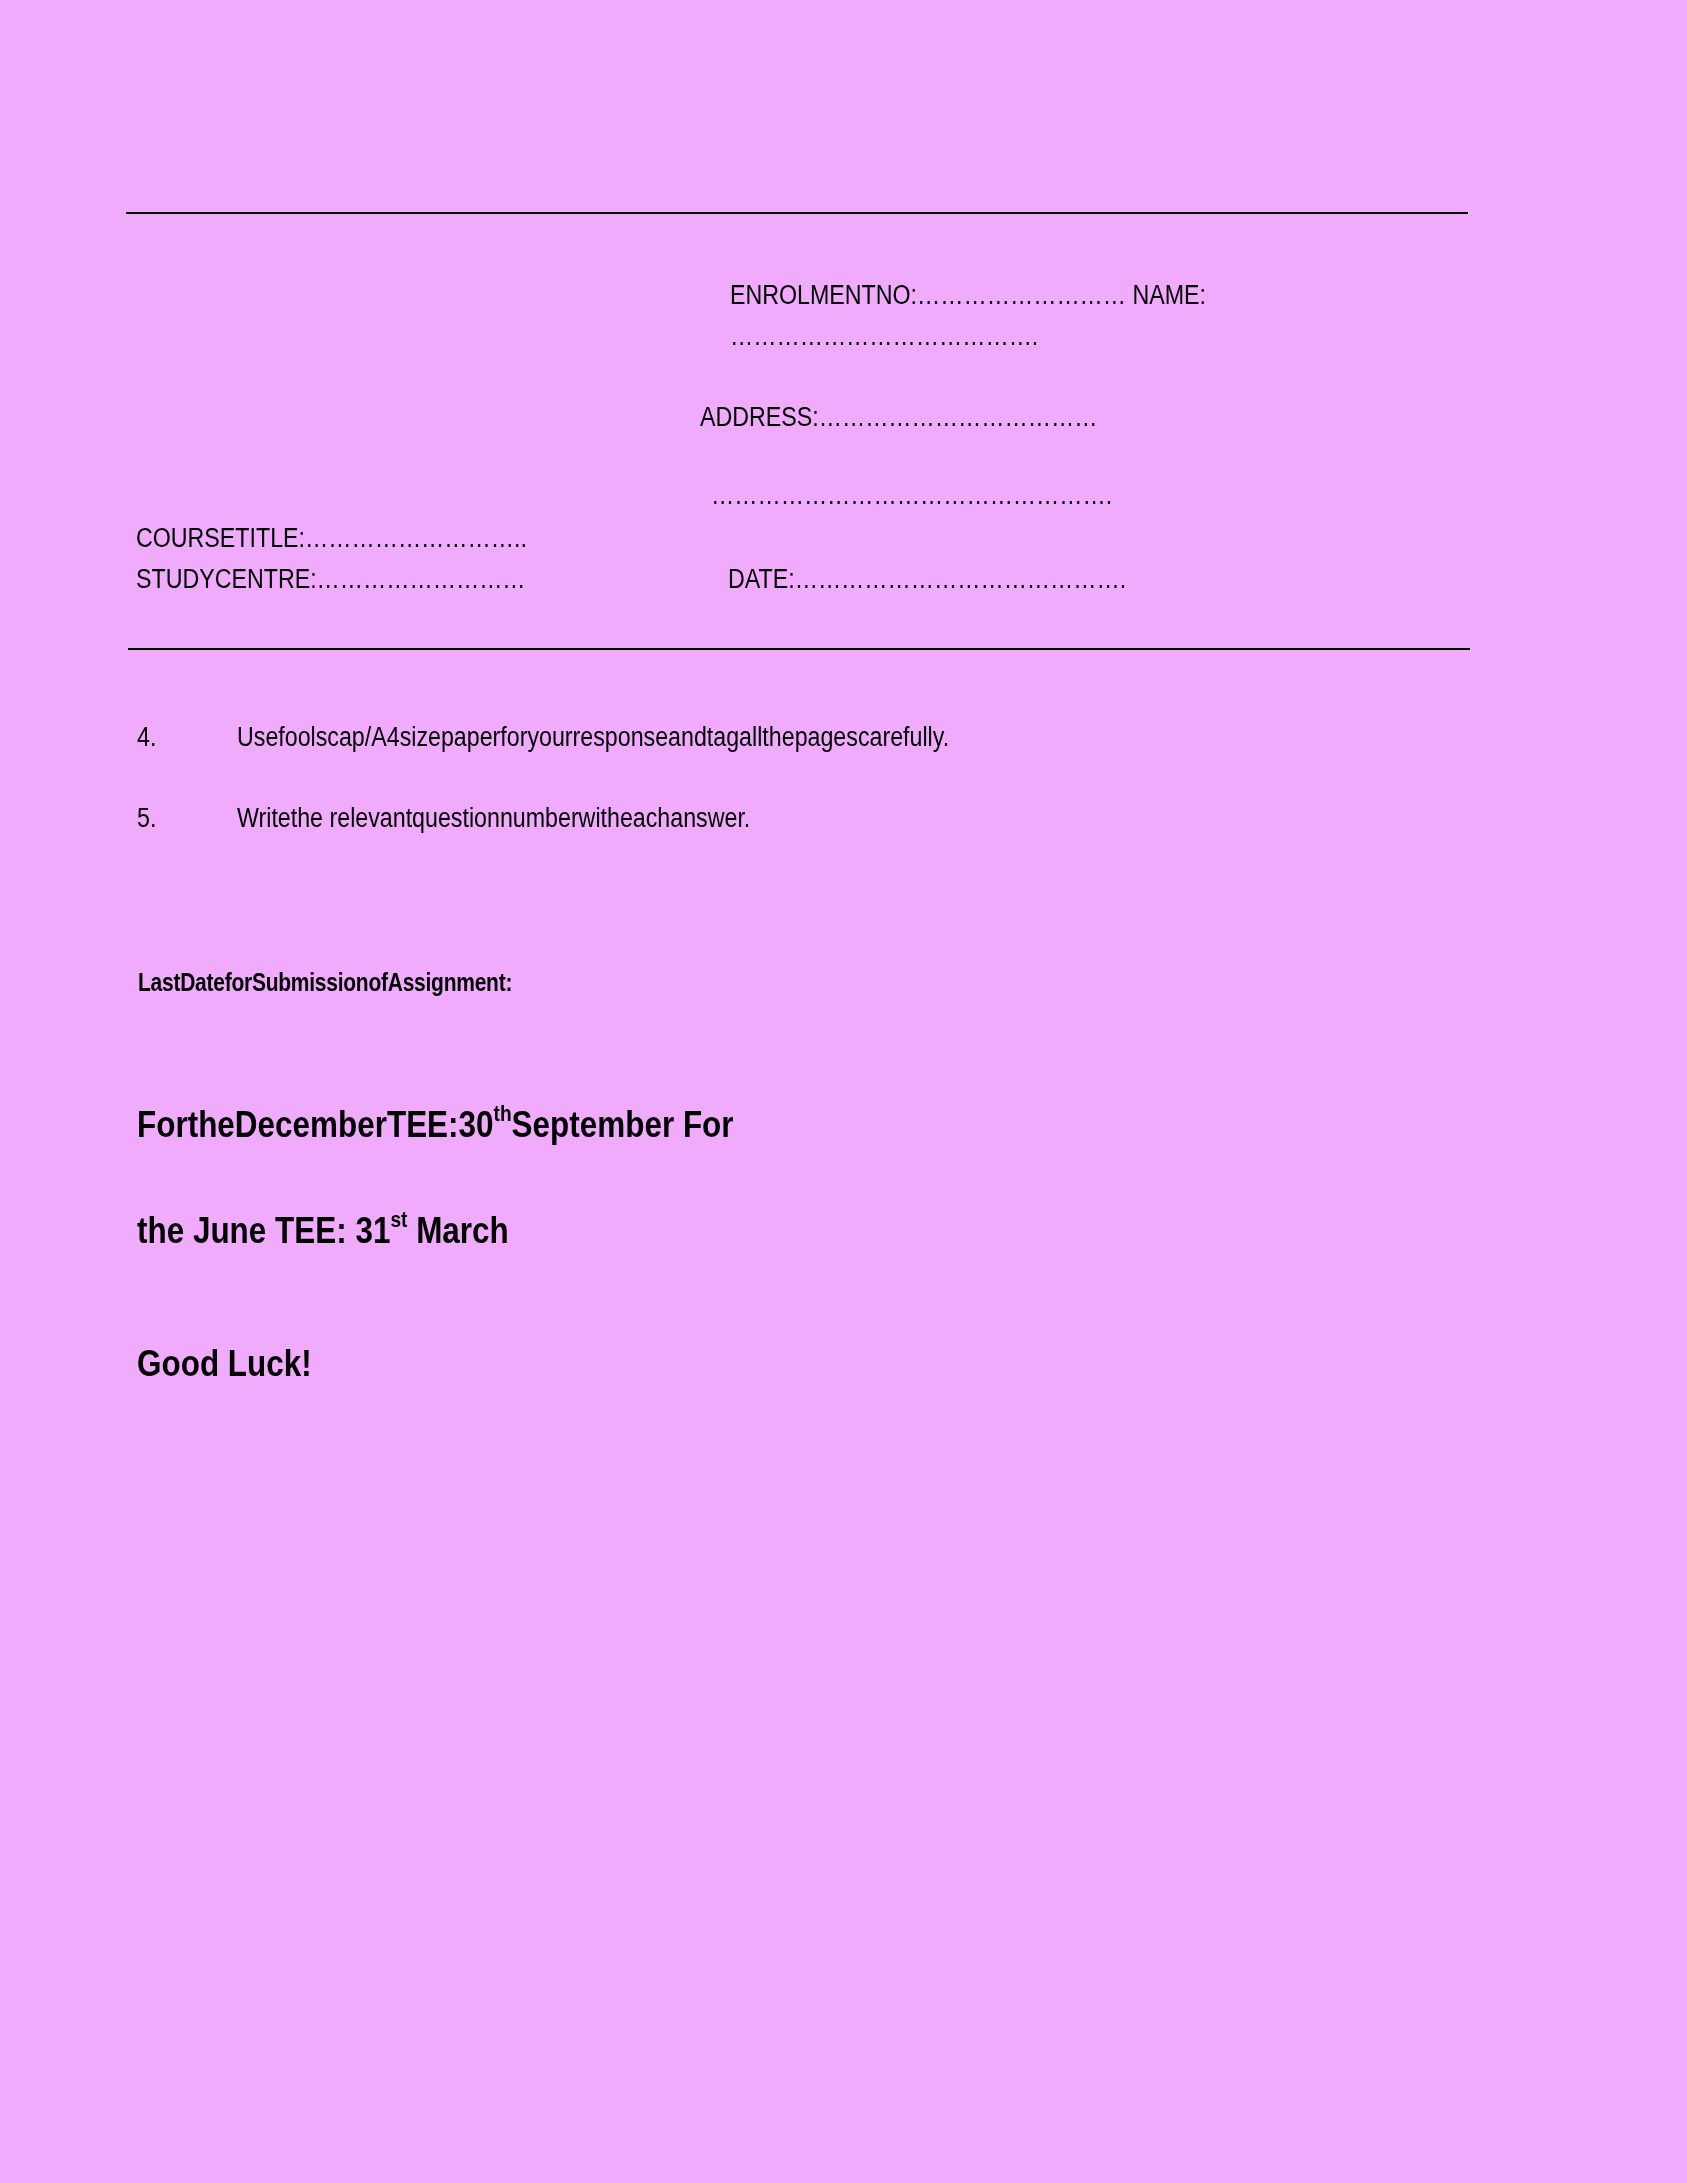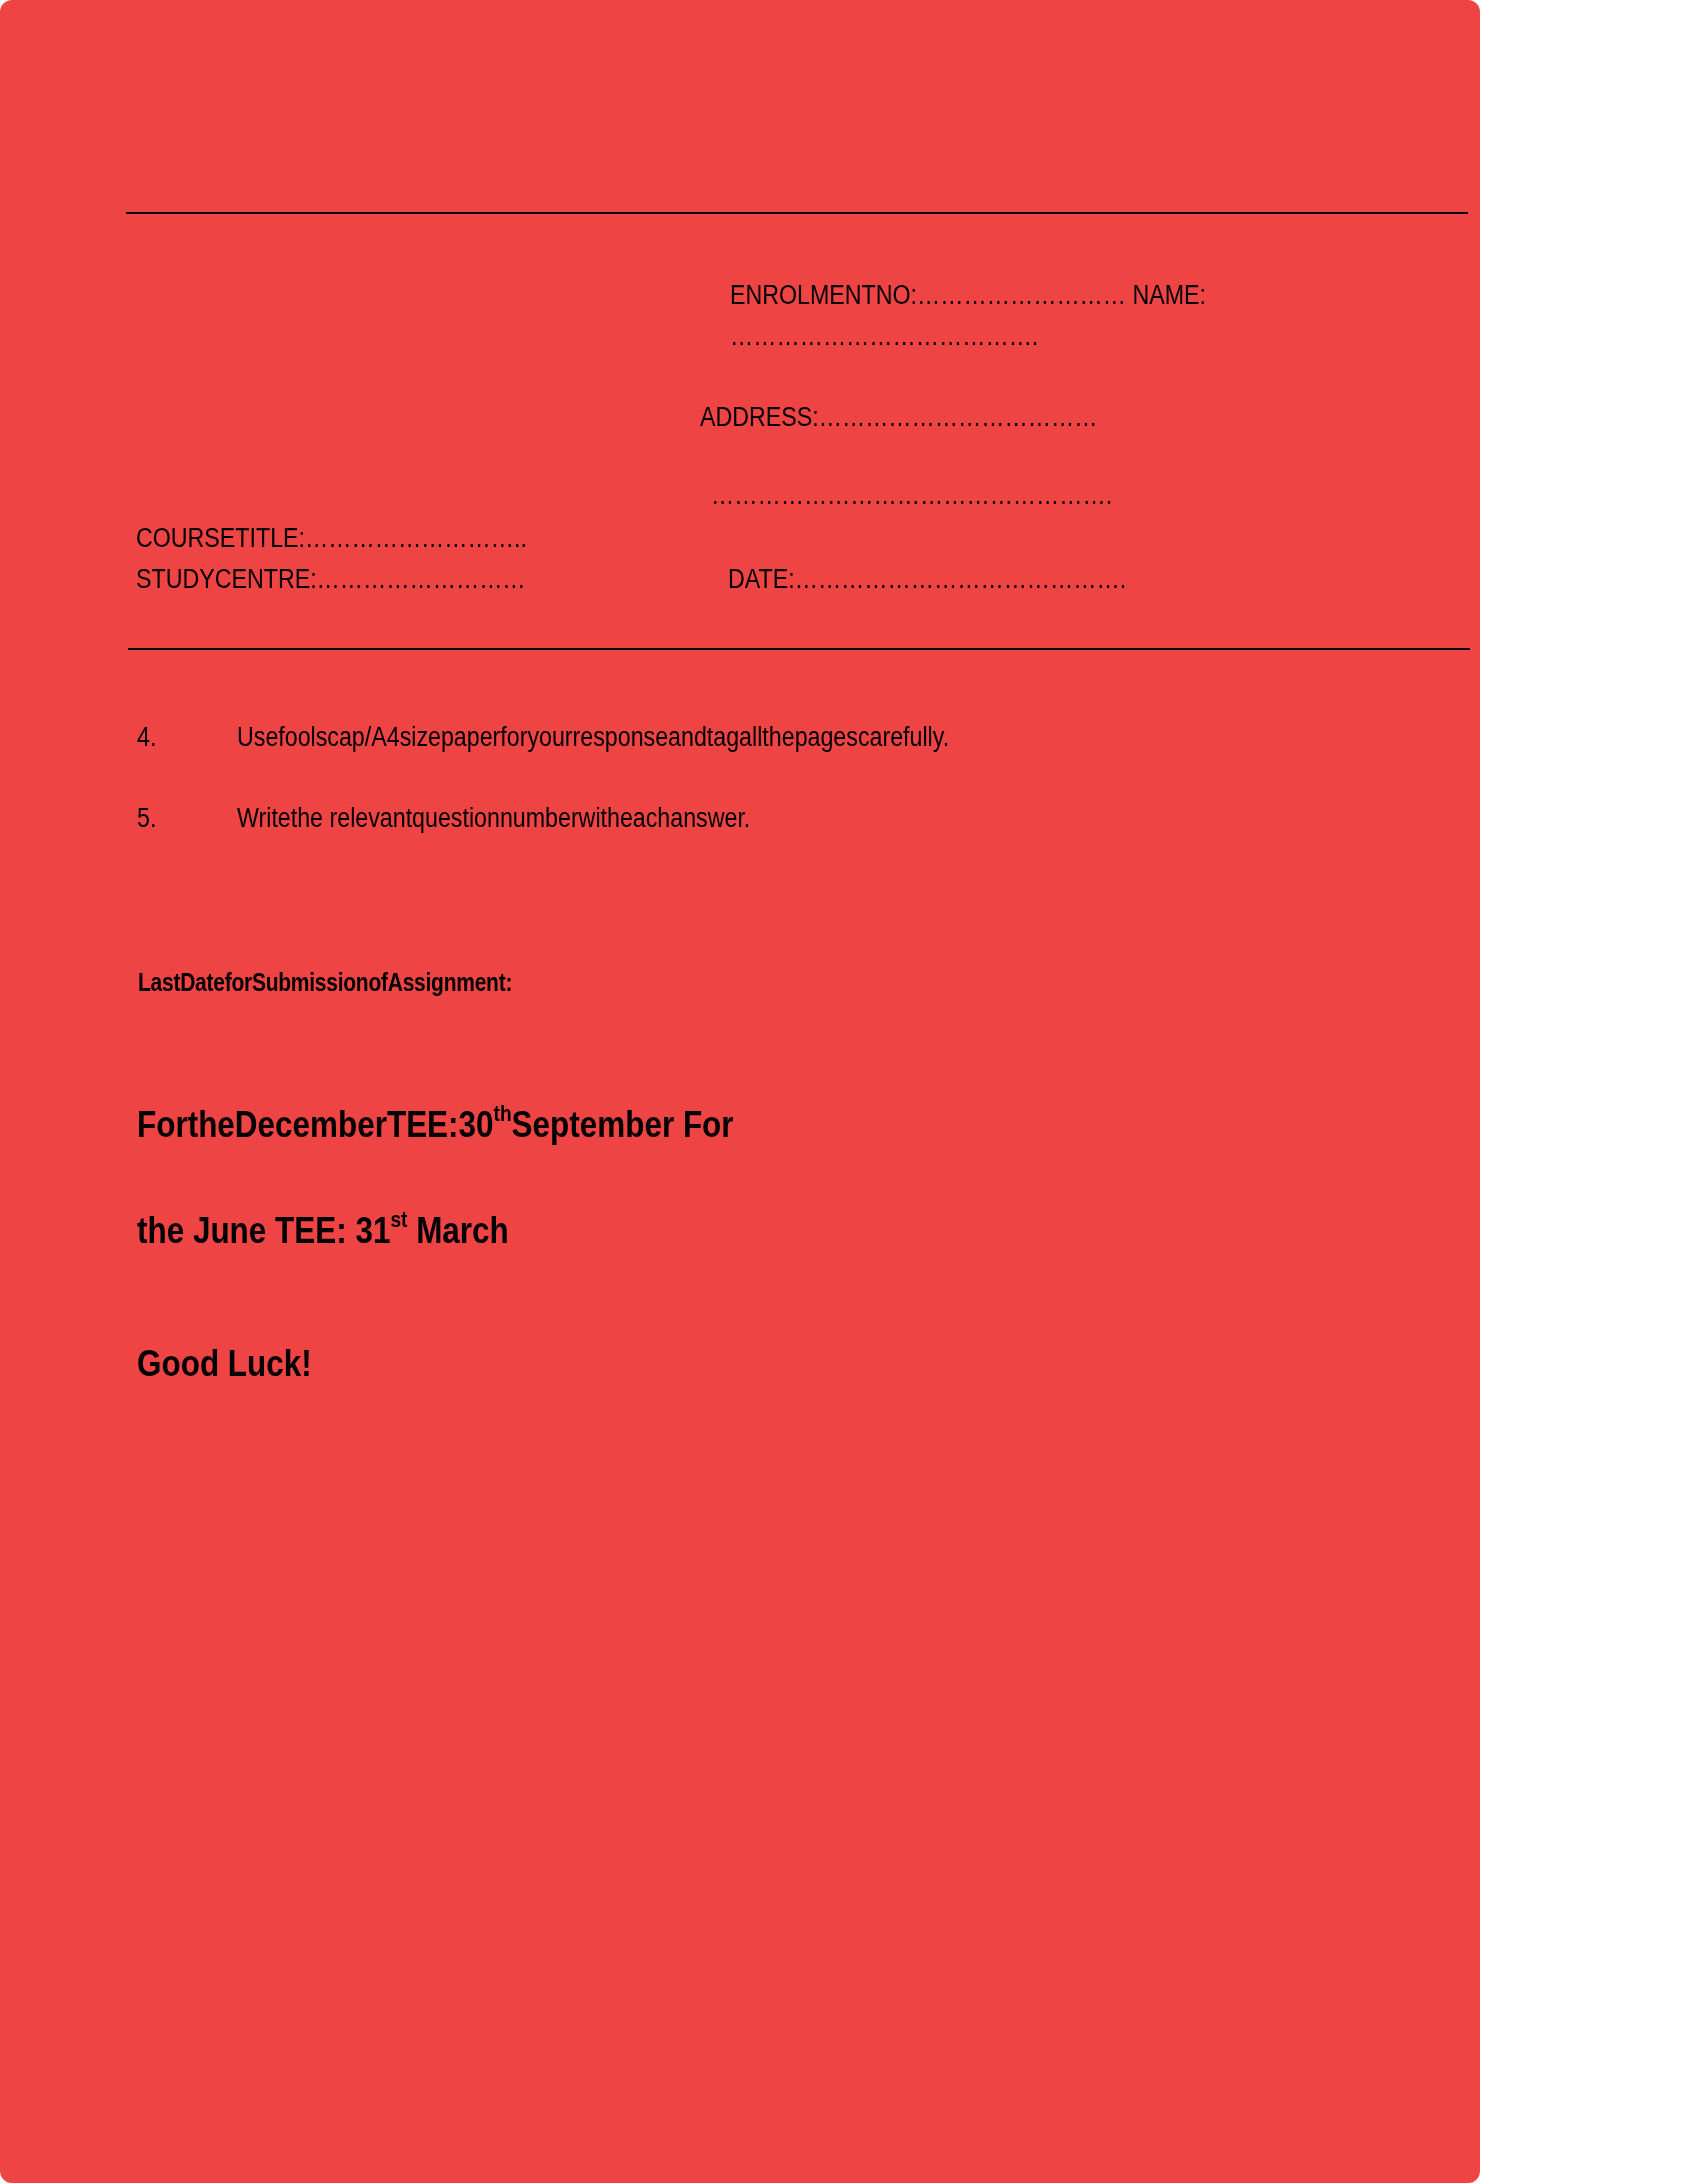--- a/index.html
+++ b/index.html
@@ -1,18 +1,18 @@
 <!DOCTYPE html>
 <html style="font-size:10.6px"><head>
 <meta charset="utf-8">
 <style>
   html, body { margin: 0; padding: 0; background: #ffffff; }
   body { width: 1687px; height: 2183px; position: relative; overflow: hidden; color: #000000;
          font-family: "Liberation Sans", sans-serif; }
-  .page { position: absolute; left: 0; top: 0; width: 1480px; height: 2183px; background: #ef4444; border-radius: 12px; }
+  .page { position: absolute; left: 0; top: 0; width: 1687px; height: 2183px; background: #f0abfc; }
   .rule { position: absolute; height: 2px; background: #000000; }
   .t { position: absolute; white-space: nowrap; line-height: 1; }
   .reg { font-size: 27px; font-weight: normal; transform-origin: left top; transform: scaleX(0.86); }
   .bold-h { font-size: 25px; font-weight: bold; transform-origin: left top; transform: scaleX(0.84); letter-spacing: -0.3px; }
   .big { font-size: 37px; font-weight: bold; transform-origin: left top; transform: scaleX(0.85); }
   .big sup { font-size: 22.5px; vertical-align: 0; position: relative; top: -16px; }
   .dots { letter-spacing: 0; }
 </style>
 </head>
 <body>

